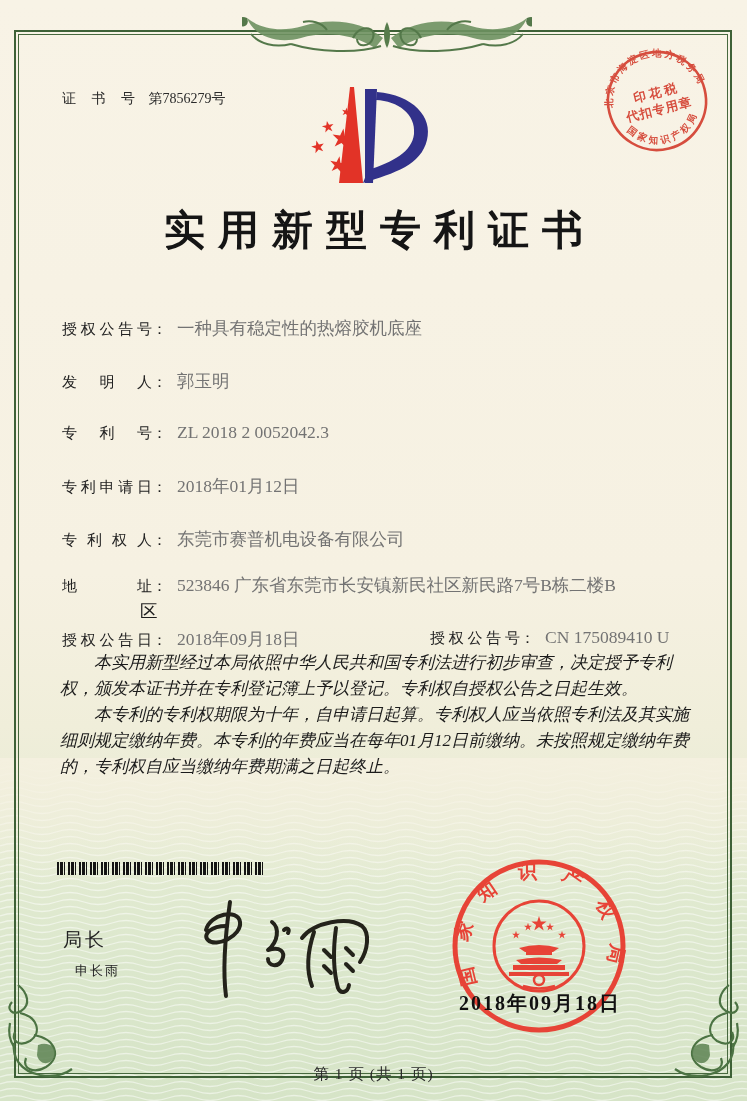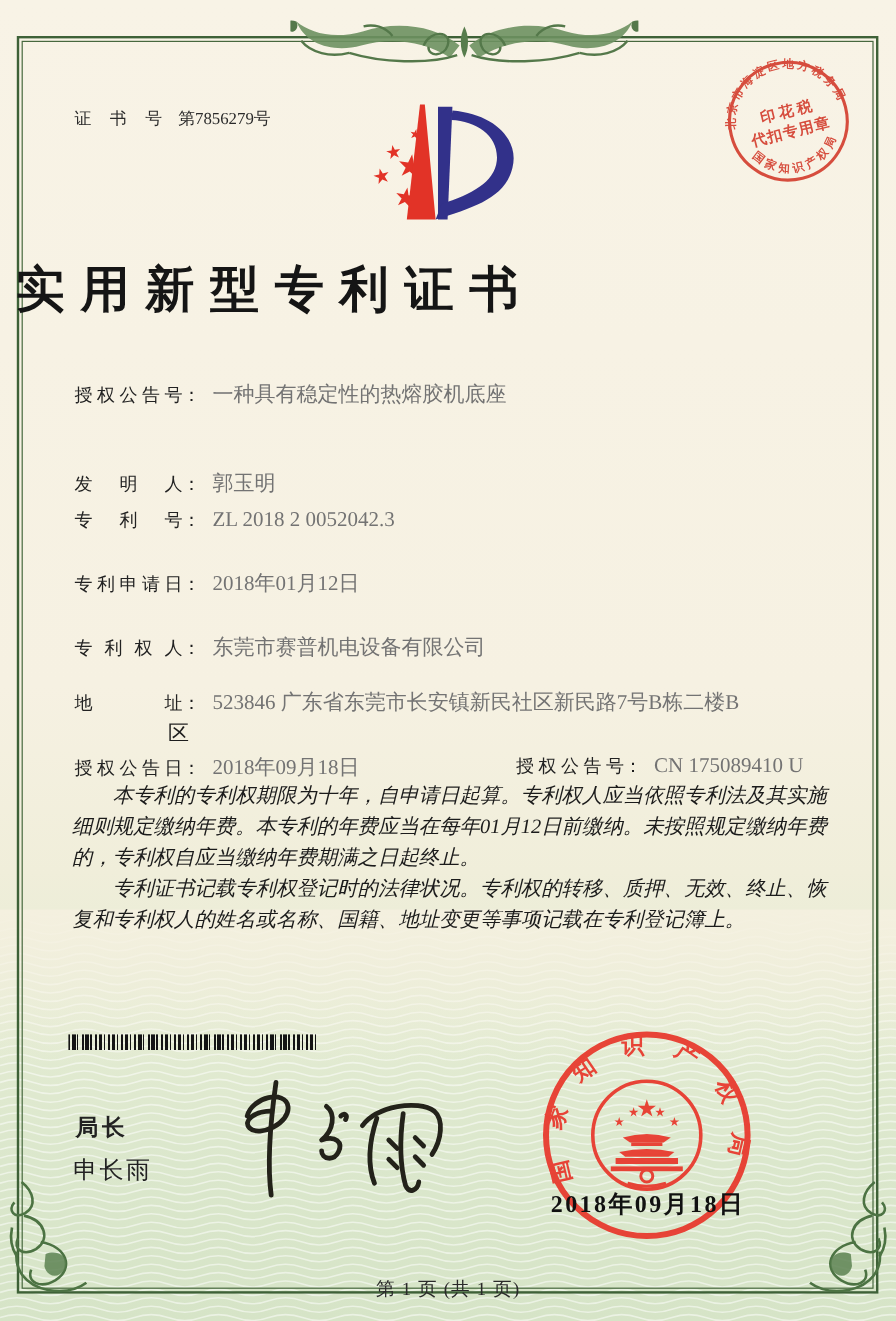--- a/index.html
+++ b/index.html
@@ -13,42 +13,42 @@
   #waves{position:absolute;left:0;top:758px;width:747px;height:343px;z-index:0;}
   #wavefade{position:absolute;left:0;top:758px;width:747px;height:130px;z-index:0;
     background:linear-gradient(180deg,#f4f0df 0%,rgba(244,240,223,0) 100%);}
   
   .frame-outer{position:absolute;left:14px;top:30px;width:718px;height:1048px;
     border:2.5px solid #3e6137;box-sizing:border-box;z-index:1;}
   .frame-inner{position:absolute;inset:2px;border:1.2px solid #47683e;}
   
   .cert-no{position:absolute;left:62px;top:90px;font-size:14px;color:#2a2a2a;z-index:3;}
   .cert-no .lbl{letter-spacing:6px;margin-right:4px;}
-  .title{position:absolute;left:0;top:214px;width:100%;text-align:left;z-index:3;
+  .title{position:absolute;left:0;top:203px;width:100%;text-align:center;z-index:3;
     font-size:41px;font-weight:700;letter-spacing:13px;text-indent:13px;color:#151515;}
   
   .row{position:absolute;left:62px;font-size:17.5px;z-index:3;white-space:nowrap;}
   .flabel{display:inline-block;width:90px;font-size:15px;color:#222;
     text-align:justify;text-align-last:justify;vertical-align:baseline;}
   .colon{font-size:15px;margin-right:10px;}
   .fvalue{font-size:17.5px;color:#737373;}
   .addr-wrap{position:absolute;left:140px;top:599px;font-size:17.5px;z-index:3;}
   
   .paras{position:absolute;left:60px;top:650px;width:634px;z-index:3;}
   .paras p{margin:0;text-indent:2em;font-size:17px;line-height:26px;
     font-style:italic;color:#1b1b1b;}
   
   .barcode{position:absolute;left:57px;top:862px;width:207px;height:13px;z-index:3;
     background:repeating-linear-gradient(90deg,
       #141414 0 1.6px,rgba(0,0,0,0) 1.6px 3.2px,
       #141414 3.2px 6px,rgba(0,0,0,0) 6px 7.4px,
       #141414 7.4px 8.4px,rgba(0,0,0,0) 8.4px 11px);}
   
-  .signer-title{position:absolute;left:63px;top:927px;font-size:19px;letter-spacing:3px;z-index:3;color:#222;font-weight:bold;}
-  .signer-name{position:absolute;left:61px;top:962px;font-size:20px;letter-spacing:2px;z-index:3;color:#222;}
+  .signer-title{position:absolute;left:63px;top:927px;font-size:19px;letter-spacing:3px;z-index:3;color:#222;}
+  .signer-name{position:absolute;left:75px;top:962px;font-size:13px;letter-spacing:2px;z-index:3;color:#222;}
   #signature{position:absolute;left:186px;top:896px;z-index:4;}
   
   #seal{position:absolute;left:450px;top:857px;z-index:3;opacity:.92;}
   .seal-date{position:absolute;left:459px;top:990px;font-size:20px;font-weight:600;
     letter-spacing:2px;color:#111;z-index:4;}
   
   #taxstamp{position:absolute;left:601px;top:45px;z-index:3;transform:rotate(-14deg);opacity:.88;}
   
   .footer{position:absolute;left:0;top:1036px;width:100%;text-align:center;
     font-size:15.5px;color:#2a2a2a;z-index:3;letter-spacing:1px;margin-top:28px;}
@@ -192,21 +192,21 @@
     <polygon points="72,5 84,5 80,99 72,99"></polygon>
     <path d="M84 8 C120 11 140 33 134 56 C128 81 102 89 70 99 L75 86 C100 78 119 68 121 50 C123 30 105 17 83 16 Z"></path>
   </g>
 </svg>
 
 <div class="title">实用新型专利证书</div>
 
 <div class="row" style="top:316px">
   <span class="flabel">授权公告号</span><span class="colon">：</span><span class="fvalue">一种具有稳定性的热熔胶机底座</span>
 </div>
-<div class="row" style="top:390px">
+<div class="row" style="top:369px">
   <span class="flabel">发明人</span><span class="colon">：</span><span class="fvalue">郭玉明</span>
 </div>
 <div class="row" style="top:422px">
   <span class="flabel">专利号</span><span class="colon">：</span><span class="fvalue">ZL 2018 2 0052042.3</span>
 </div>
 <div class="row" style="top:474px">
   <span class="flabel">专利申请日</span><span class="colon">：</span><span class="fvalue">2018年01月12日</span>
 </div>
 <div class="row" style="top:527px">
   <span class="flabel">专利权人</span><span class="colon">：</span><span class="fvalue">东莞市赛普机电设备有限公司</span>
@@ -216,22 +216,22 @@
 </div>
 <div class="addr-wrap">区</div>
 <div class="row" style="top:627px">
   <span class="flabel">授权公告日</span><span class="colon">：</span><span class="fvalue">2018年09月18日</span>
 </div>
 <div class="row" style="top:627px;left:430px">
   <span class="flabel">授权公告号</span><span class="colon">：</span><span class="fvalue">CN 175089410 U</span>
 </div>
 
 <div class="paras">
+  <p>本实用新型经过本局依照中华人民共和国专利法进行初步审查，决定授予专利权，颁发本证书并在专利登记簿上予以登记。专利权自授权公告之日起生效。</p>
   <p>本专利的专利权期限为十年，自申请日起算。专利权人应当依照专利法及其实施细则规定缴纳年费。本专利的年费应当在每年01月12日前缴纳。未按照规定缴纳年费的，专利权自应当缴纳年费期满之日起终止。</p>
-  <p>专利证书记载专利权登记时的法律状况。专利权的转移、质押、无效、终止、恢复和专利权人的姓名或名称、国籍、地址变更等事项记载在专利登记簿上。</p>
 </div>
 
 <div class="barcode"></div>
 
 <div class="signer-title">局长</div>
 <div class="signer-name">申长雨</div>
 
 <svg id="signature" width="200" height="104" viewBox="0 0 200 104">
   <g stroke="#23221a" stroke-width="4" fill="none" stroke-linecap="round" stroke-linejoin="round">
     <path d="M44 6 C40 34 36 70 40 100"></path>

